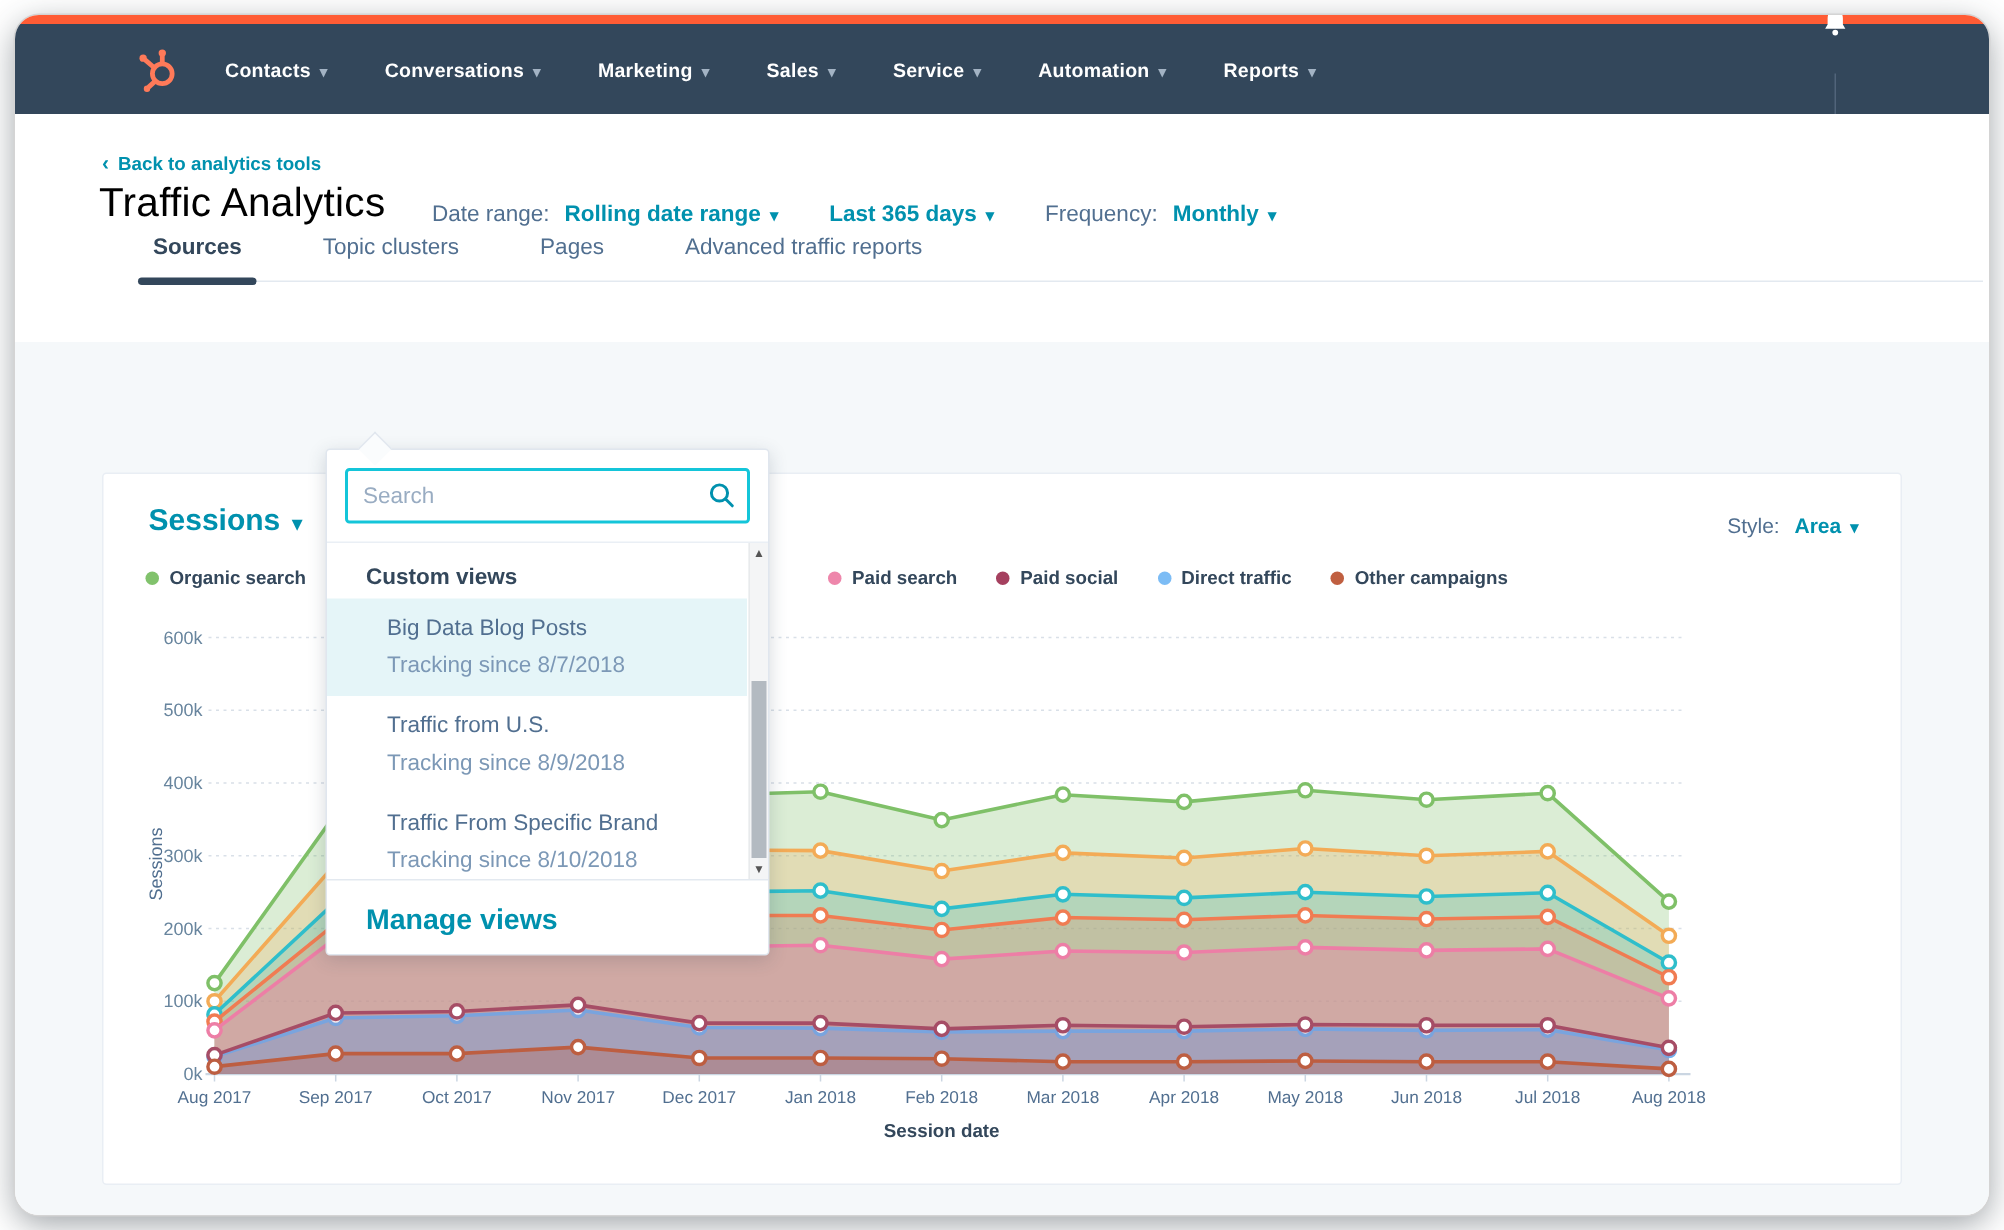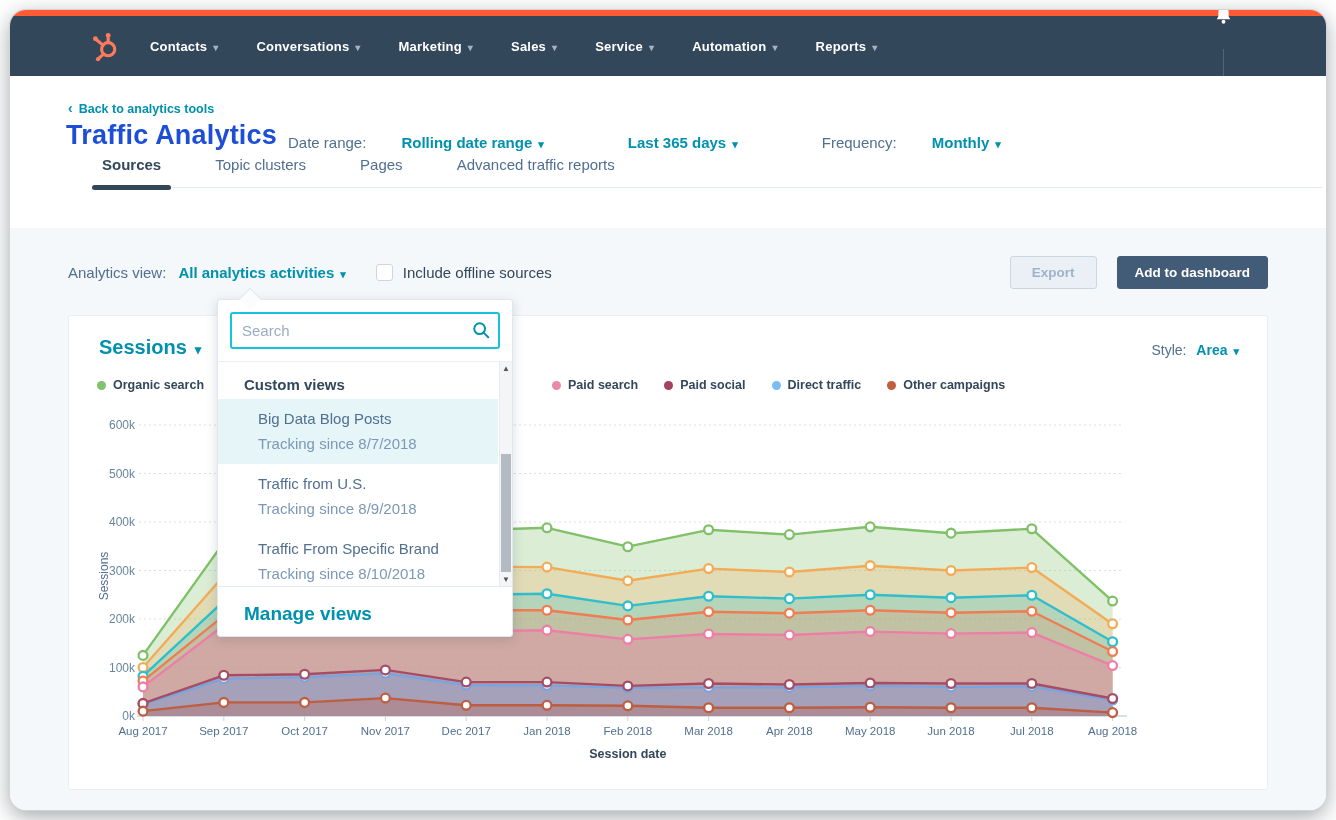--- a/index.html
+++ b/index.html
@@ -21,22 +21,22 @@
   .avatar { width:34px; height:34px; border-radius:50%;
             background:radial-gradient(circle at 50% 34%, #d9b28e 0 26%, #a97f62 42%, #5d4436 62%, #43322a 100%);
             border:1px solid #24313f; }
   .account { color:#fff; font-size:13.5px; font-weight:bold; }
   .account::after { content:"▾"; font-size:10px; color:#a3b3c4; margin-left:6px; }
 
   
   .header-area { position:absolute; top:66px; left:0; right:4px; height:112px; background:#fff; }
   .back-link { position:absolute; left:58px; top:24px; color:#0091ae; font-size:12.5px; font-weight:bold; cursor:pointer; }
   .back-link::before { content:"‹"; margin-right:6px; font-size:14px; }
-  .page-title { position:absolute; left:56px; top:44px; font-size:27px; font-weight:700; color:#1d4ed8; letter-spacing:.2px; }
-  .controls { position:absolute; left:278px; top:58px; display:flex; align-items:center; font-size:15px;gap:25px; }
+  .page-title { position:absolute; left:56px; top:44px; font-size:27px; font-weight:400; color:#000000; letter-spacing:.2px; }
+  .controls { position:absolute; left:278px; top:58px; display:flex; align-items:center; font-size:15px; }
   .ctl-label { color:#516f90; margin-right:10px; }
   .dd-teal { color:#0091ae; font-weight:bold; cursor:pointer; white-space:nowrap; }
   .dd-teal::after { content:"▾"; font-size:11px; margin-left:6px; color:#0091ae; }
   .ctl-gap { width:34px; }
   .tabs { position:absolute; left:88px; right:0; bottom:0; display:flex; gap:46px; border-bottom:1px solid #e3e9f0;
           width:calc(100% - 88px); }
   .tab { font-size:15px; color:#516f90; padding:10px 4px 14px; cursor:pointer; position:relative; white-space:nowrap; }
   .tab.active { color:#33475b; font-weight:bold; }
   .tab.active::after { content:""; position:absolute; left:-6px; right:-6px; bottom:-3px; height:5px;
                        background:#33475b; border-radius:3px; }
@@ -169,28 +169,20 @@
     </div>
     <div class="tabs" id="tabs">
         <div class="tab active">Sources</div>
         <div class="tab">Topic clusters</div>
         <div class="tab">Pages</div>
         <div class="tab">Advanced traffic reports</div>
       </div>
   </div>
 
   <div class="body-area">
-    <div class="toolbar">
-      <span class="ctl-label">Analytics view:</span>
-      <span class="dd-teal">All analytics activities</span>
-      <span class="checkbox"></span>
-      <span class="chk-label">Include offline sources</span>
-      <button class="btn-export">Export</button>
-      <button class="btn-primary">Add to dashboard</button>
-    </div>
 
     <div class="card">
       <div class="chart-title">Sessions</div>
       <div class="style-sel">
         <span>Style:</span>
         <span class="dd-teal">Area</span>
       </div>
       <div class="legend" id="legend">
           <div class="legend-item">
             <span class="legend-dot" style="background: rgb(129, 194, 108);"></span>

